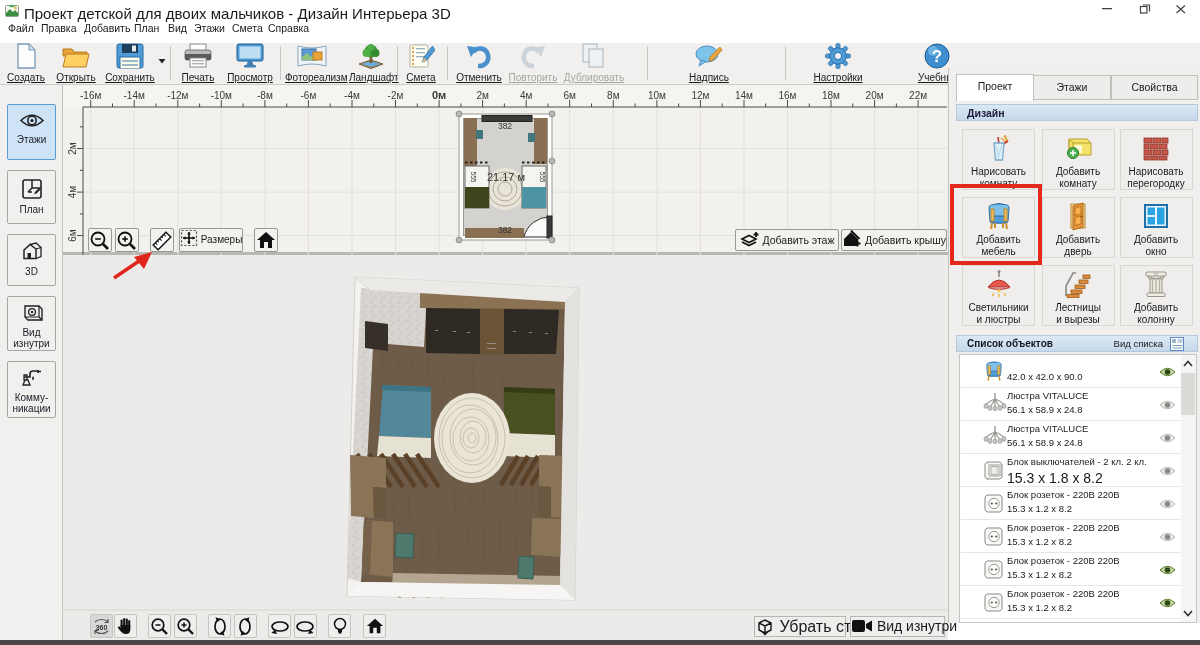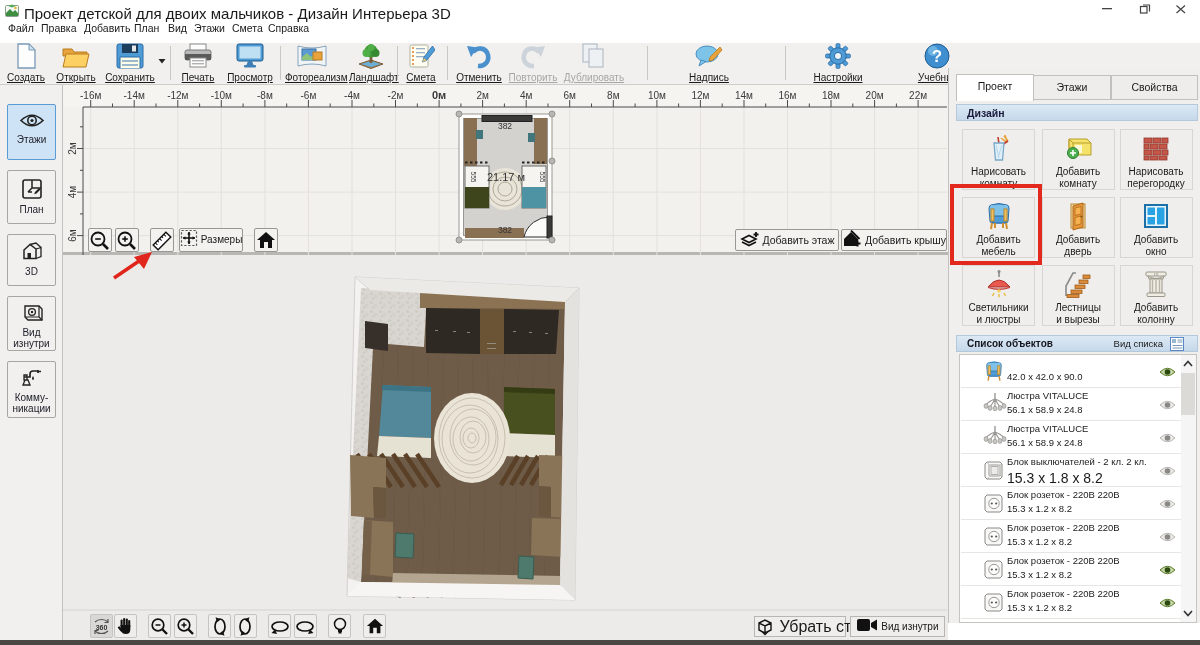--- a/index.html
+++ b/index.html
@@ -580,21 +580,21 @@
           <circle cx="7" cy="7" r="5.5" fill="none" stroke="#111" stroke-width="1.5"></circle>
           <path d="M5 12 h4 v3 h-4 z M5.5 15 h3 v1.5 h-3 z" fill="#111"></path>
         </svg></div>
 <div style="position:absolute;width:23px;height:24px;background:#efeeec;border:1px solid #c6c4c0;border-radius:2px;text-align:center;left:300px;top:359px;background:#efeeec;padding-top:2px"><svg width="18" height="18" viewBox="0 0 20 20">
           <path d="M10 2 L19 10 H16 V18 H12 V12 H8 V18 H4 V10 H1 Z" fill="#111"></path>
         </svg></div>
 <div style="position:absolute;left:691px;top:361px;width:92px;height:21px;background:#efeeec;border:1px solid #b8b6b2;text-align:center;font-size:16px;color:#1a1a1a;line-height:19px;white-space:nowrap"><svg width="20" height="18" viewBox="0 0 20 18" style="vertical-align:-4px">
           <path d="M4 5 L10 2 L16 5 L16 12 L10 15 L4 12 Z M4 5 L10 8 L16 5 M10 8 V15" fill="none" stroke="#111" stroke-width="1.4"></path>
           <path d="M5 12.5 L10 15.5 L15 12.5 L10 17.5 Z" fill="#111"></path>
         </svg> Убрать стены</div>
-<div style="position:absolute;left:787px;top:361px;width:95px;height:21px;background:#efeeec;border:1px solid #b8b6b2;text-align:center;font-size:10px;color:#1a1a1a;line-height:19px;white-space:nowrap"><svg width="22" height="14" viewBox="0 0 22 14" style="vertical-align:-2px">
+<div style="position:absolute;left:787px;top:361px;width:95px;height:21px;background:#efeeec;border:1px solid #b8b6b2;text-align:center;font-size:14px;color:#1a1a1a;line-height:19px;white-space:nowrap"><svg width="22" height="14" viewBox="0 0 22 14" style="vertical-align:-2px">
           <rect x="1" y="1" width="13" height="12" rx="2" fill="#111"></rect>
           <path d="M15 5 L21 1.5 V12.5 L15 9 Z" fill="#111"></path>
         </svg> Вид изнутри</div>
 </div>
   <div id="sidebar">
     <div class="sbtn active" style="top:19px;height:56px">
       <svg style="margin-top:7px" width="24" height="17" viewBox="0 0 24 17">
           <path d="M1 8.5 Q12 -2 23 8.5 Q12 19 1 8.5 Z" fill="none" stroke="#222" stroke-width="1.6"></path>
           <circle cx="12" cy="8.5" r="4.2" fill="none" stroke="#222" stroke-width="1.6"></circle>
           <circle cx="12" cy="8.5" r="1.6" fill="#222"></circle>

